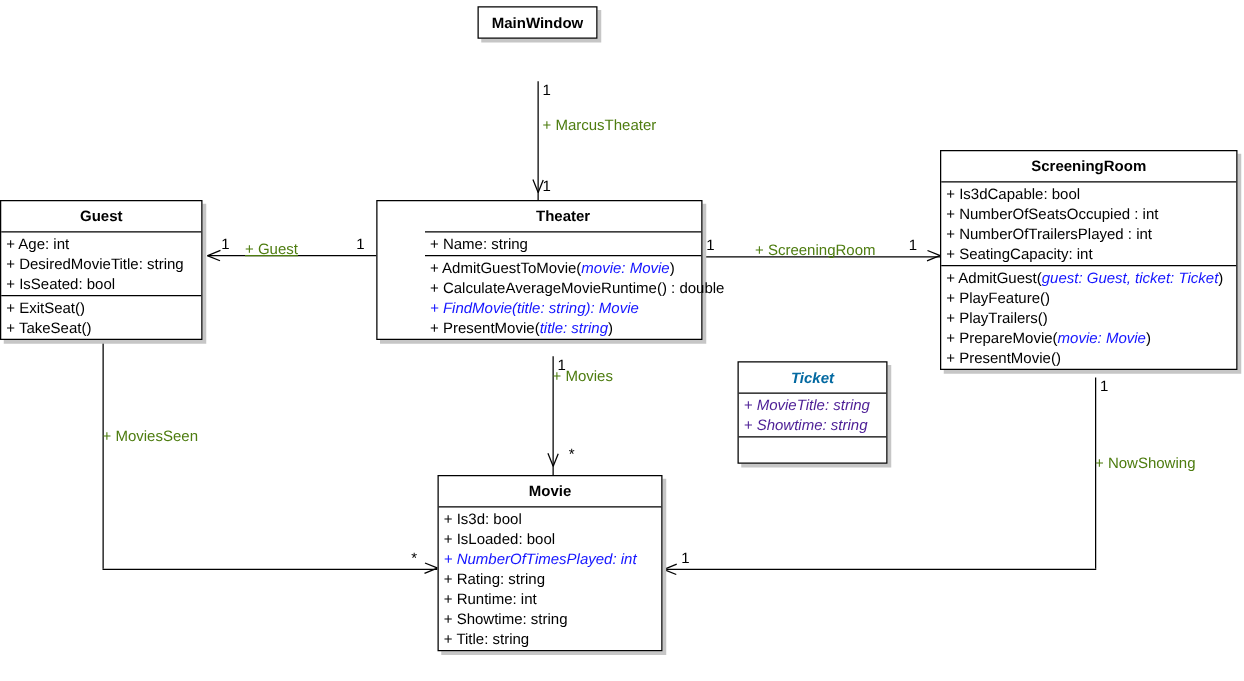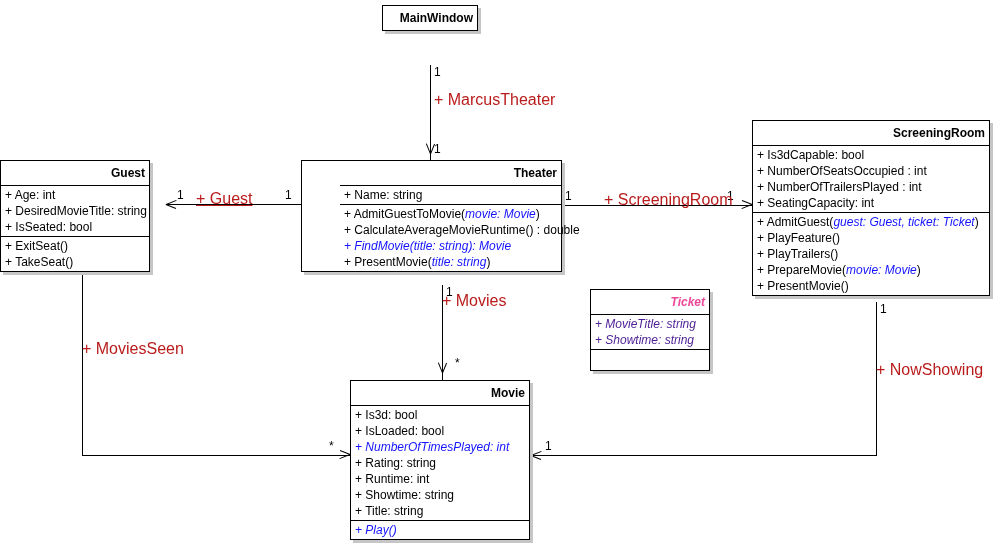--- a/index.html
+++ b/index.html
@@ -23,21 +23,21 @@
   
   .umlbox {
     position: absolute;
     box-sizing: border-box;
     background: #ffffff;
     border: 1px solid #000000;
     box-shadow: 3px 3px 0 0 #c6c6c6;
     z-index: 5;
   }
   .umlbox .title {
-    text-align: right;
+    text-align: center;
     font-size: 12px;
     font-weight: bold;
     color: #000000;
     padding: 5px 4px 5px 4px;
     line-height: 14px;
     white-space: nowrap;
   }
   .umlbox .compartment {
     border-top: 1px solid #000000;
     padding: 1px 0 1px 0;
@@ -55,21 +55,21 @@
   .umlbox .row .it {
     font-style: italic;
     color: #1414ff;
   }
   .umlbox .row.abstract {
     font-style: italic;
     color: #1414ff;
   }
   .umlbox.iface .title {
     font-style: italic;
-    color: #ec4899;
+    color: #0369a1;
   }
   .umlbox.iface .row {
     font-style: italic;
     color: #4c1d95;
   }
 
   
   .ln {
     position: absolute;
     background: #000000;
@@ -99,23 +99,23 @@
   
   .arw.right i:nth-child(1) { transform: rotate(158deg); }
   .arw.right i:nth-child(2) { transform: rotate(202deg); }
   
   .arw.down  i:nth-child(1) { transform: rotate(248deg); }
   .arw.down  i:nth-child(2) { transform: rotate(292deg); }
 
   
   .lbl {
     position: absolute;
-    font-size: 16px;
+    font-size: 12px;
     line-height: 14px;
-    color: #b91c1c;
+    color: #4d7c0f;
     white-space: nowrap;
     z-index: 4;
   }
   .mult {
     position: absolute;
     font-size: 12px;
     line-height: 13px;
     color: #000000;
     white-space: nowrap;
     z-index: 4;
@@ -179,21 +179,21 @@
       <i></i>
     </div>
   <div class="mult" style="left:880px; top:303px;">1</div>
   <div class="mult" style="left:545px; top:440px;">1</div>
   <div class="lbl" style="left:876px; top:363px;">+ NowShowing</div>
 
   <div class="umlbox" style="left:382px; top:5px; width:96px;">
     <div class="title">MainWindow</div>
   </div>
 
-  <div class="umlbox" style="left:0px; top:160px; width:150px;">
+  <div class="umlbox" style="left:0px; top:160px; width:162px;">
     <div class="title">Guest</div>
     <div class="compartment">
       <div class="row">+ Age: int</div>
       <div class="row">+ DesiredMovieTitle: string</div>
       <div class="row">+ IsSeated: bool</div>
     </div>
     <div class="compartment">
       <div class="row">+ ExitSeat()</div>
       <div class="row">+ TakeSeat()</div>
     </div>
@@ -242,18 +242,15 @@
     <div class="title">Movie</div>
     <div class="compartment">
       <div class="row">+ Is3d: bool</div>
       <div class="row">+ IsLoaded: bool</div>
       <div class="row abstract">+ NumberOfTimesPlayed: int</div>
       <div class="row">+ Rating: string</div>
       <div class="row">+ Runtime: int</div>
       <div class="row">+ Showtime: string</div>
       <div class="row">+ Title: string</div>
     </div>
-    <div class="compartment">
-      <div class="row abstract">+ Play()</div>
-    </div>
   </div>
 
 </div>
 
 </body></html>

